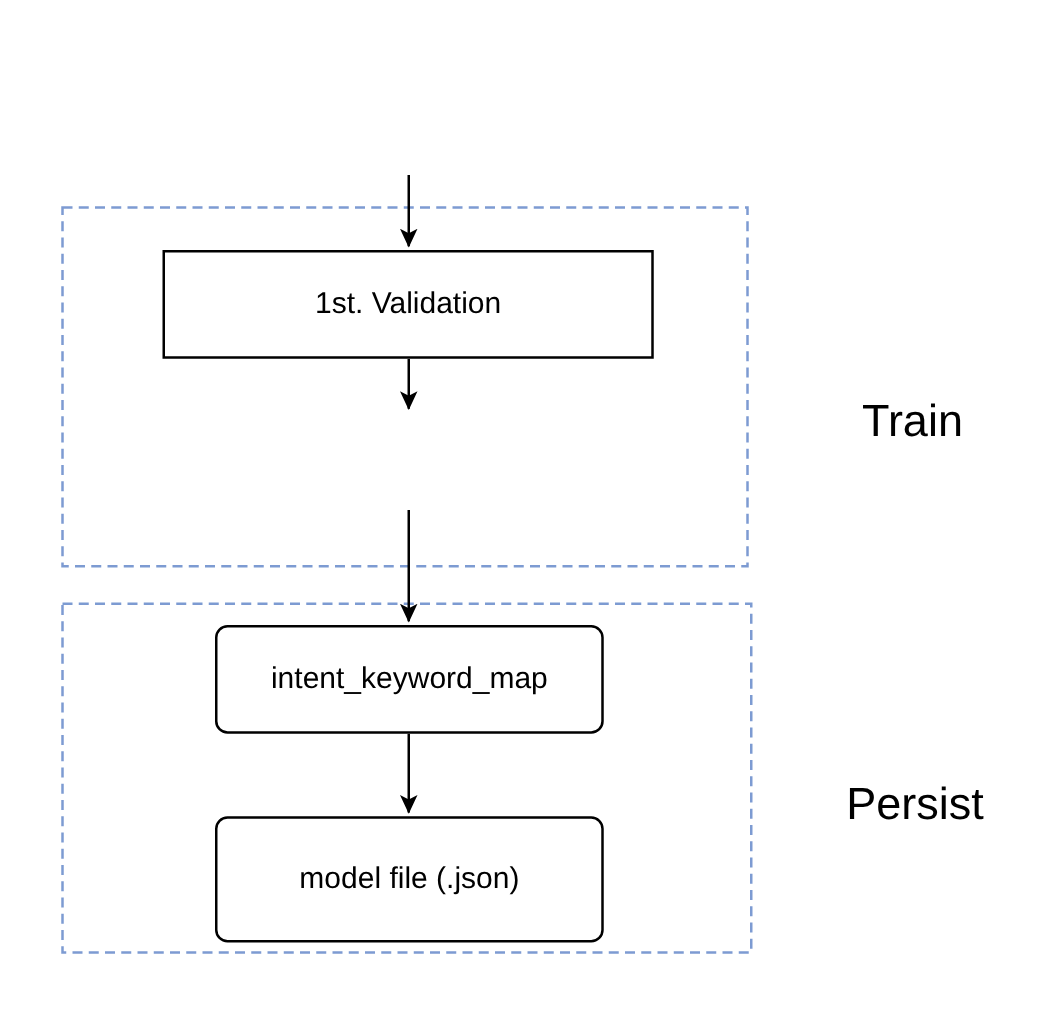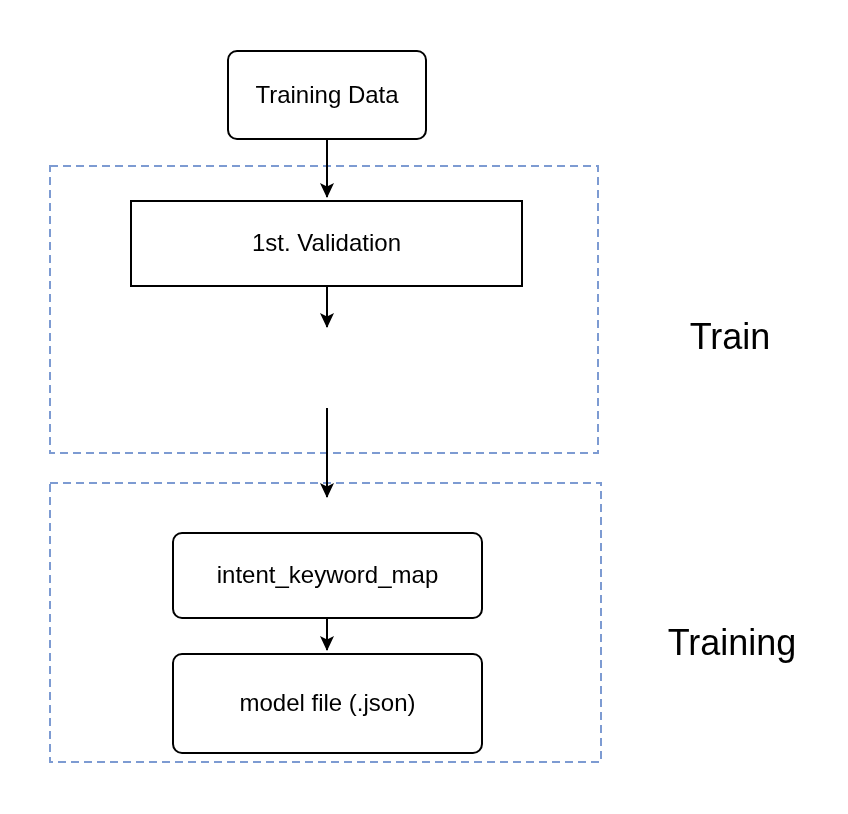--- a/index.html
+++ b/index.html
@@ -74,34 +74,31 @@
 
     <rect class="group-rect" x="50" y="166" width="548" height="287"></rect>
     <rect class="group-rect" x="50" y="483" width="551" height="279"></rect>
 
     <line class="connector" x1="327" y1="140" x2="327" y2="197" marker-end="url(#arrowhead)"></line>
     <line class="connector" x1="327" y1="287" x2="327" y2="327" marker-end="url(#arrowhead)"></line>
     <line class="connector" x1="327" y1="408" x2="327" y2="497" marker-end="url(#arrowhead)"></line>
     <line class="connector" x1="327" y1="587" x2="327" y2="650" marker-end="url(#arrowhead)"></line>
   </svg>
 
-  <div class="node rounded" style="left:227px; top:50px; width:200px; height:90px;">
-    <span>Training Data</span>
-  </div>
 
   <div class="node" style="left:130px; top:200px; width:393px; height:87px;">
     <span>1st. Validation</span>
   </div>
 
 
-  <div class="node rounded" style="left:172px; top:500px; width:311px; height:87px;margin-top:32px;">
+  <div class="node rounded" style="left:172px; top:500px; width:311px; height:87px;">
     <span>intent_keyword_map</span>
   </div>
 
   <div class="node rounded" style="left:172px; top:653px; width:311px; height:101px;">
     <span>model file (.json)</span>
   </div>
 
   <div class="group-label" style="left:730px; top:321px;">Train</div>
 
-  <div class="group-label" style="left:732px; top:627px;">Training</div>
+  <div class="group-label" style="left:732px; top:627px;">Persist</div>
 
 </div>
 
 </body></html>

